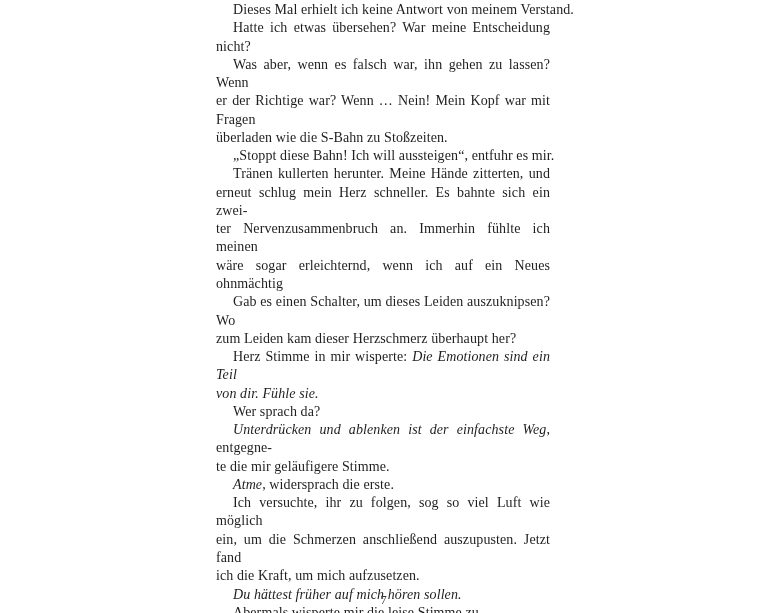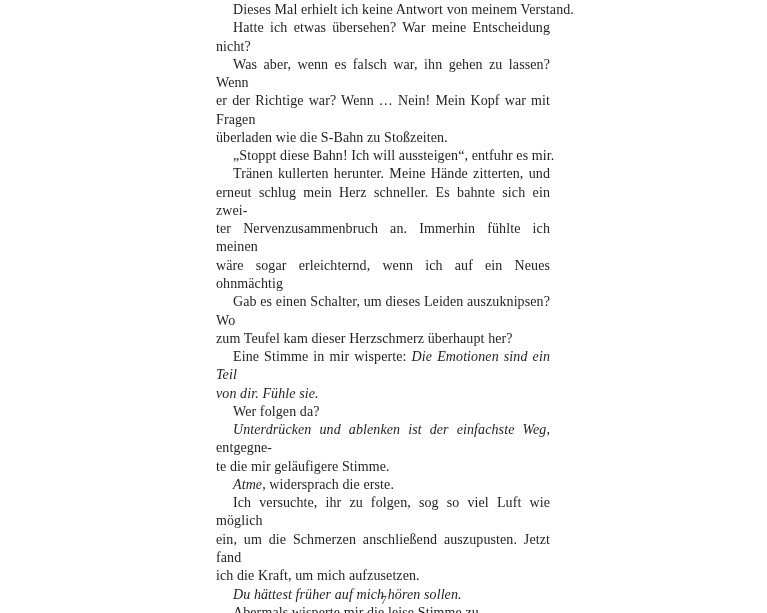--- a/index.html
+++ b/index.html
@@ -66,24 +66,24 @@
       <div class="line"><span>nicht?</span></div>
       <div class="line ind just"><span>Was aber, wenn es falsch war, ihn gehen zu lassen? Wenn</span></div>
       <div class="line just"><span>er der Richtige war? Wenn … Nein! Mein Kopf war mit Fragen</span></div>
       <div class="line"><span>überladen wie die S-Bahn zu Stoßzeiten.</span></div>
       <div class="line ind"><span>„Stoppt diese Bahn! Ich will aussteigen“, entfuhr es mir.</span></div>
       <div class="line ind just"><span>Tränen kullerten herunter. Meine Hände zitterten, und</span></div>
       <div class="line just"><span>erneut schlug mein Herz schneller. Es bahnte sich ein zwei-</span></div>
       <div class="line just"><span>ter Nervenzusammenbruch an. Immerhin fühlte ich meinen</span></div>
       <div class="line just"><span>wäre sogar erleichternd, wenn ich auf ein Neues ohnmächtig</span></div>
       <div class="line ind just"><span>Gab es einen Schalter, um dieses Leiden auszuknipsen? Wo</span></div>
-      <div class="line"><span>zum Teufel kam dieser Herzschmerz überhaupt her?</span></div>
-      <div class="line ind just"><span>Eine Stimme in mir wisperte: </span><em>Die Emotionen sind ein Teil</em></div>
+      <div class="line"><span>zum Leiden kam dieser Herzschmerz überhaupt her?</span></div>
+      <div class="line ind just"><span>Herz Stimme in mir wisperte: </span><em>Die Emotionen sind ein Teil</em></div>
       <div class="line"><em>von dir. Fühle sie.</em></div>
-      <div class="line ind"><span>Wer folgen da?</span></div>
+      <div class="line ind"><span>Wer sprach da?</span></div>
       <div class="line ind just"><em>Unterdrücken und ablenken ist der einfachste Weg</em><span>, entgegne-</span></div>
       <div class="line"><span>te die mir geläufigere Stimme.</span></div>
       <div class="line ind"><em>Atme</em><span>, widersprach die erste.</span></div>
       <div class="line ind just"><span>Ich versuchte, ihr zu folgen, sog so viel Luft wie möglich</span></div>
       <div class="line just"><span>ein, um die Schmerzen anschließend auszupusten. Jetzt fand</span></div>
       <div class="line"><span>ich die Kraft, um mich aufzusetzen.</span></div>
       <div class="line ind"><em>Du hättest früher auf mich hören sollen.</em></div>
       <div class="line ind"><span>Abermals wisperte mir die leise Stimme zu.</span></div>
     </div>
   <div class="page-number" style="color: rgb(58, 58, 58);">7</div>

